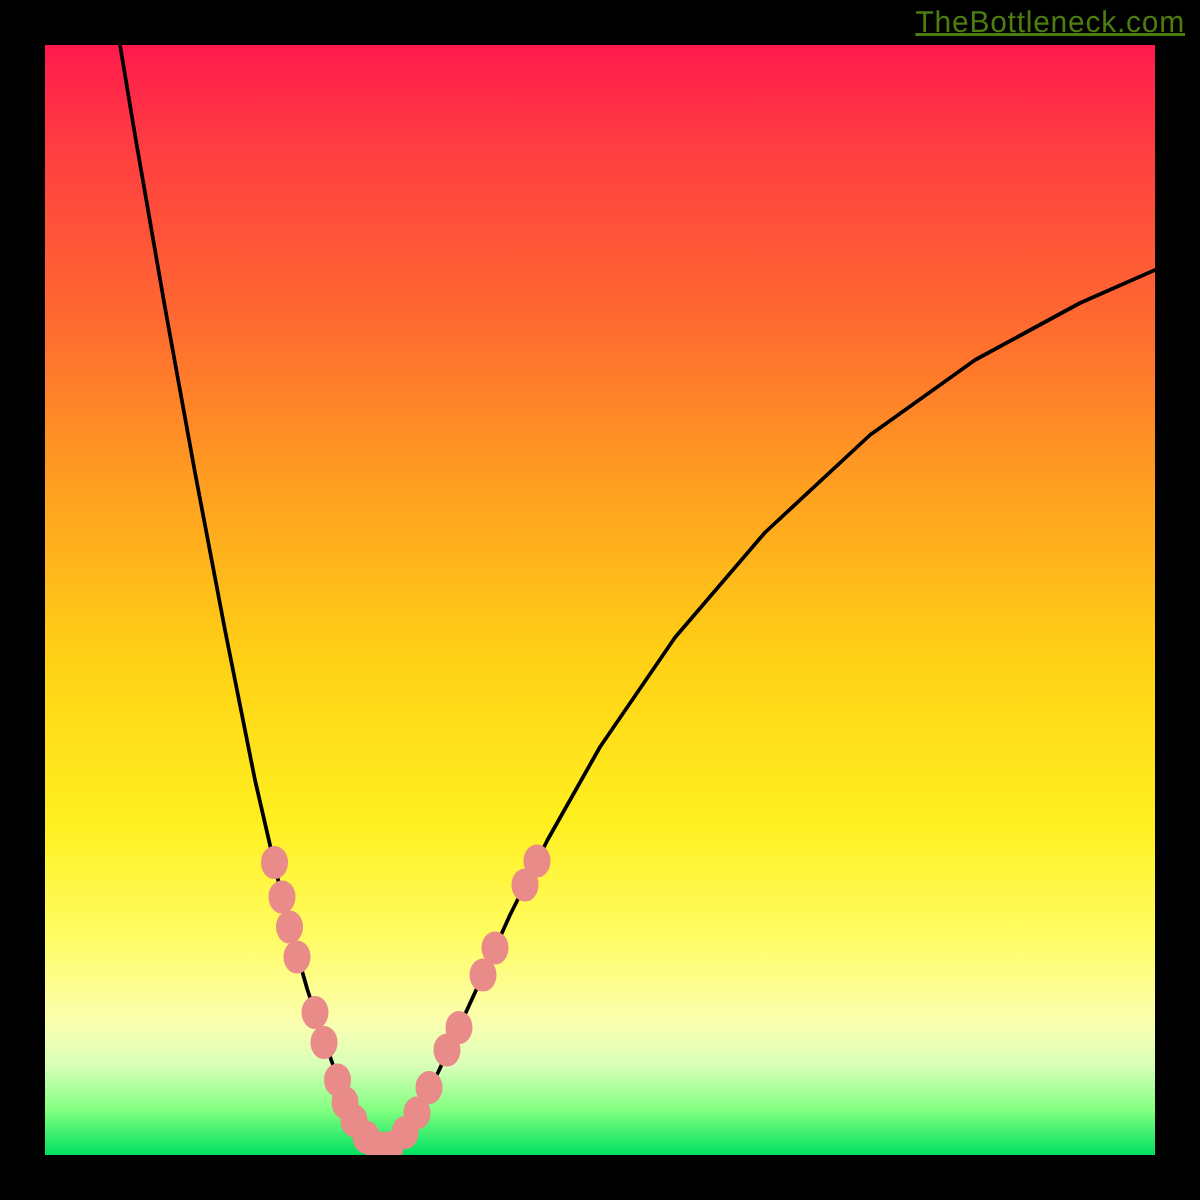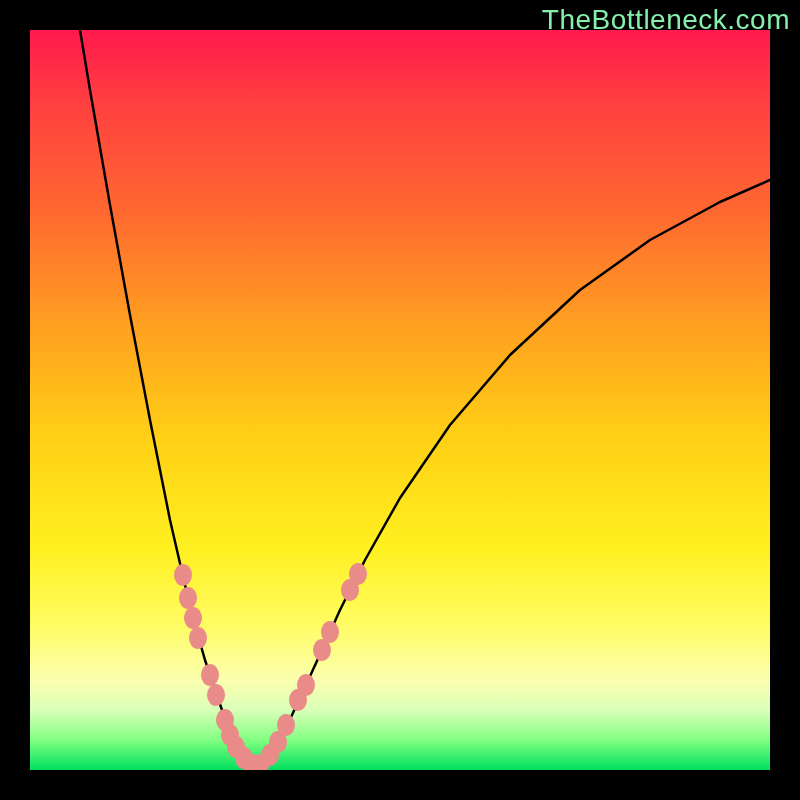--- a/index.html
+++ b/index.html
@@ -27,24 +27,25 @@
       #fffc60 80%,
       #fbffb0 88%,
       #d8ffb8 92%,
       #80ff80 96%,
       #00e060 100%);
   }
   .watermark {
     position: absolute;
     top: 4px;
     right: 10px;
-    color: #86efac;
-    font-size: 28px;
+    color: #4d7c0f;
+    font-size: 20px;
     letter-spacing: 0.5px;
     font-weight: 500;
+    text-decoration: underline;
   }
   svg {
     position: absolute;
     left: 0;
     top: 0;
   }
 </style>
 </head>
 <body>
 

